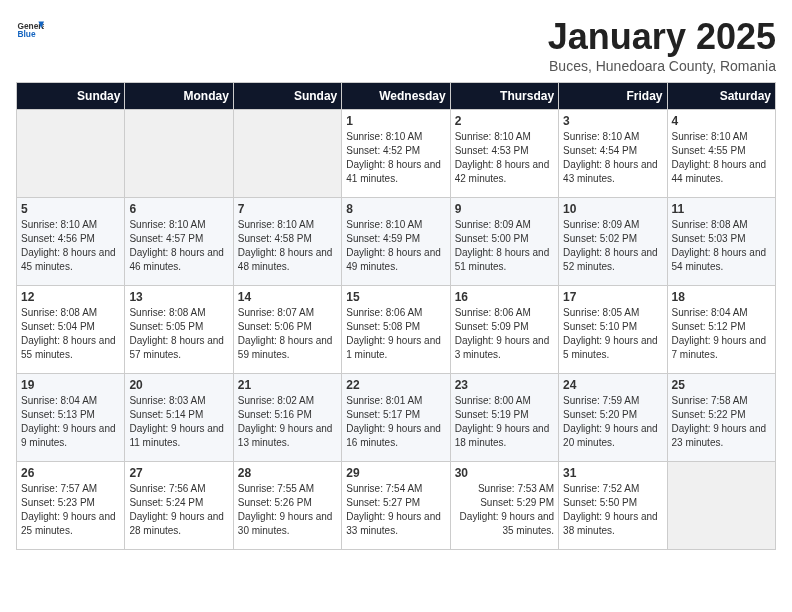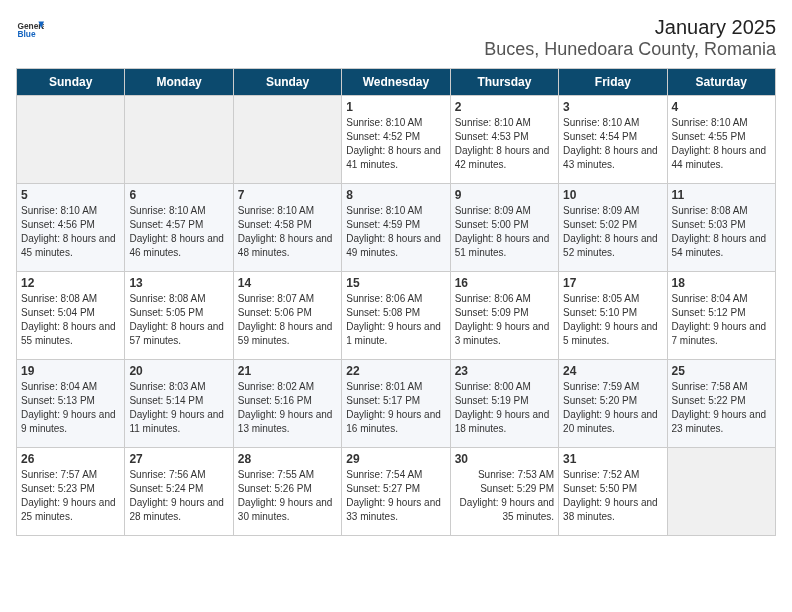--- a/index.html
+++ b/index.html
@@ -22,40 +22,40 @@
       gap: 4px;
     }
     .logo-icon {
       width: 28px;
       height: 28px;
     }
     .title-area {
       text-align: right;
     }
     .calendar-title {
-      font-size: 20px;
-      font-weight: normal;
+      font-size: 36px;
+      font-weight: bold;
       color: #222;
     }
     .calendar-subtitle {
-      font-size: 18px;
+      font-size: 14px;
       color: #555;
     }
     table {
       width: 100%;
       border-collapse: collapse;
       table-layout: fixed;
     }
     thead tr th {
-      background-color: #0c4a6e;
+      background-color: #0f172a;
       color: #fff;
       font-size: 12px;
       font-weight: bold;
       padding: 6px 4px;
-      text-align: center;
+      text-align: right;
       border: 1px solid #ccc;
     }
     tbody tr td {
       vertical-align: top;
       border: 1px solid #ccc;
       padding: 4px 4px;
       font-size: 10.5px;
       color: #333;
       height: 88px;
       background: #fff;

